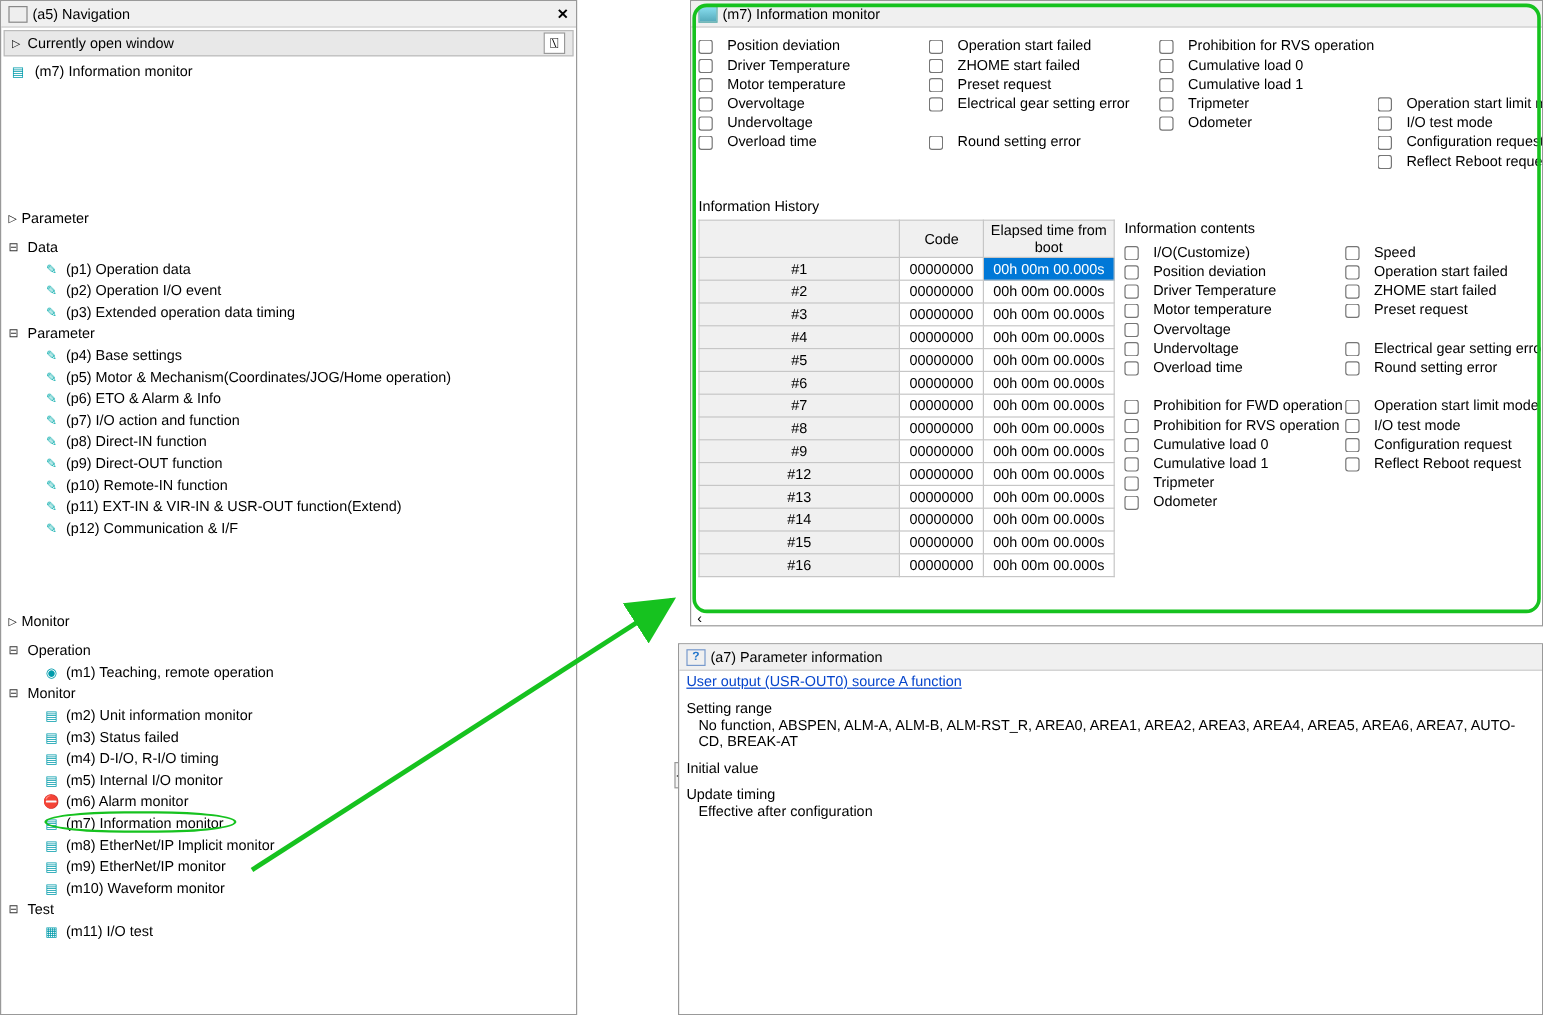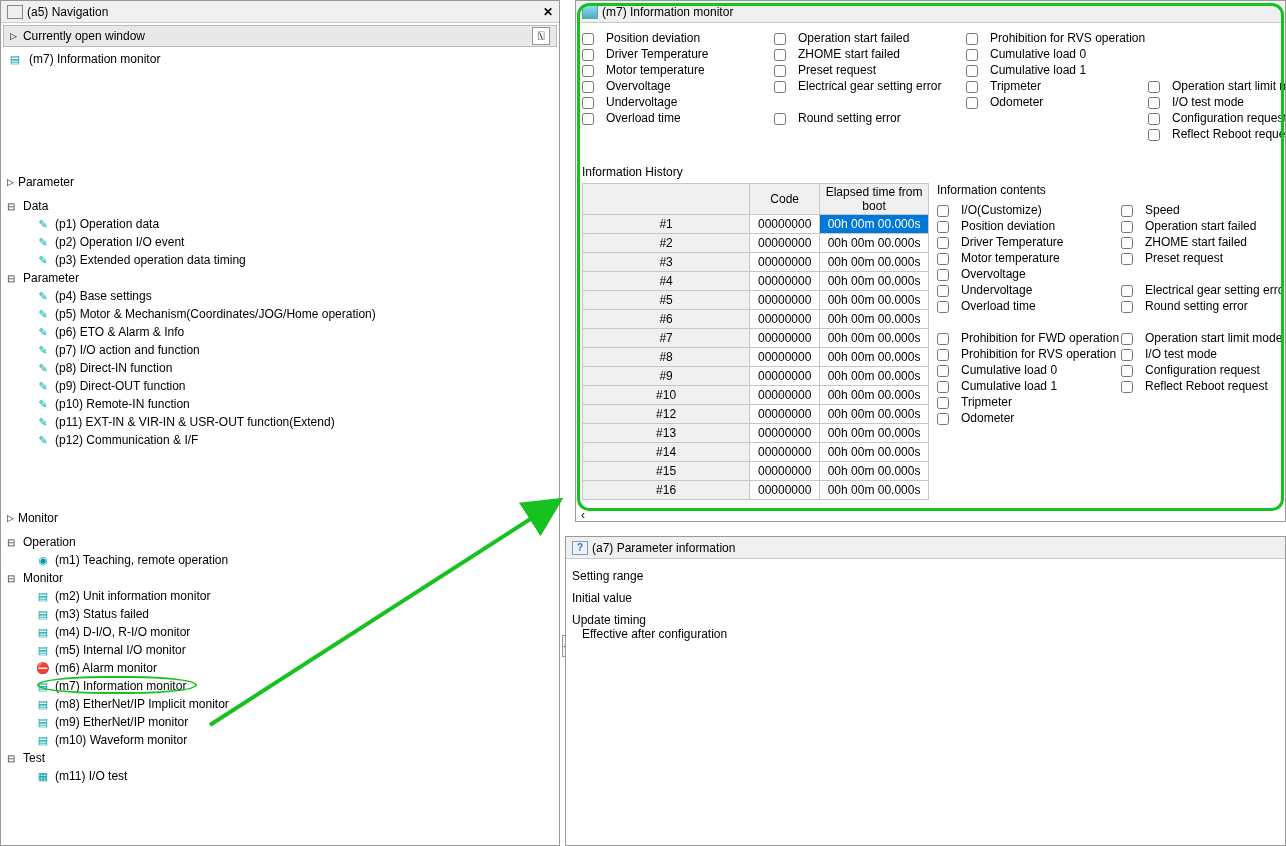--- a/index.html
+++ b/index.html
@@ -4,21 +4,21 @@
 <style>
 * { box-sizing: border-box; margin: 0; padding: 0; font-family: "Segoe UI", Tahoma, sans-serif; font-size: 12px; }
 body { background: #fff; width: 1286px; height: 846px; overflow: hidden; position: relative; }
 
 .panel { border: 1px solid #999; background: #fff; position: absolute; }
 .panel-header { background: #f0f0f0; padding: 2px 6px; display: flex; align-items: center; gap: 4px; border-bottom: 1px solid #ccc; height: 22px; }
 .panel-header .title { flex: 1; }
 .panel-header .close { cursor: pointer; font-weight: bold; }
 
 
-.nav-panel { left: 0; top: 0; width: 560px; height: 846px; }
+.nav-panel { left: 0; top: 0; width: 481px; height: 846px; }
 .nav-body { position: absolute; top: 22px; left: 0; right: 0; bottom: 0; overflow: auto; }
 
 .open-row { background: #e8e8e8; border: 1px solid #bbb; margin: 2px; display: flex; align-items: center; padding: 2px 6px; gap: 6px; height: 22px; }
 .open-row .tri { font-size: 9px; }
 .open-row .btn-icon { border: 1px solid #999; background: #fff; width: 18px; height: 18px; display:flex; align-items:center; justify-content:center; }
 
 .mon-row { display: flex; align-items: center; gap: 6px; padding: 2px 6px; }
 .icon { display:inline-flex; width:16px; height:16px; align-items:center; justify-content:center; font-size:11px; }
 .icon-mon { color:#009bab; }
 .icon-edit { color:#0aa; }
@@ -225,21 +225,21 @@
           </div>
           <div class="nav-list-block">
             <div class="node" style="--ind: 28px;">
               <span class="icon icon-mon">▤</span>
               <span class="lbl">(m3) Status failed</span>
             </div>
           </div>
           <div class="nav-list-block">
             <div class="node" style="--ind: 28px;">
               <span class="icon icon-mon">▤</span>
-              <span class="lbl">(m4) D-I/O, R-I/O monitor</span>
+              <span class="lbl">(m4) D-I/O, R-I/O timing</span>
             </div>
           </div>
           <div class="nav-list-block">
             <div class="node" style="--ind: 28px;">
               <span class="icon icon-mon">▤</span>
               <span class="lbl">(m5) Internal I/O monitor</span>
             </div>
           </div>
           <div class="nav-list-block">
             <div class="node" style="--ind: 28px;">
@@ -441,25 +441,20 @@
               <td class="row-head">#8</td>
               <td class="code">00000000</td>
               <td class="time">00h 00m 00.000s</td>
             </tr>
             <tr>
               <td class="row-head">#9</td>
               <td class="code">00000000</td>
               <td class="time">00h 00m 00.000s</td>
             </tr>
             <tr>
-              <td class="row-head">#10</td>
-              <td class="code">00000000</td>
-              <td class="time">00h 00m 00.000s</td>
-            </tr>
-            <tr>
               <td class="row-head">#12</td>
               <td class="code">00000000</td>
               <td class="time">00h 00m 00.000s</td>
             </tr>
             <tr>
               <td class="row-head">#13</td>
               <td class="code">00000000</td>
               <td class="time">00h 00m 00.000s</td>
             </tr>
             <tr>
@@ -587,21 +582,23 @@
       </div>
   </div>
 </div>
 
 <div class="panel param-panel">
   <div class="panel-header">
     <span class="qicon">?</span>
     <span class="title">(a7) Parameter information</span>
   </div>
   <div class="param-body">
+    <div><a class="link">User output (USR-OUT0) source A function</a></div>
     <div class="pi-label">Setting range</div>
+    <div class="pi-val">No function, ABSPEN, ALM-A, ALM-B, ALM-RST_R, AREA0, AREA1, AREA2, AREA3, AREA4, AREA5, AREA6, AREA7, AUTO-CD, BREAK-AT</div>
     <div class="pi-label">Initial value</div>
     <div class="pi-label">Update timing</div>
     <div class="pi-val">Effective after configuration</div>
   </div>
 </div>
 
 <svg class="arrow-svg" viewBox="0 0 400 280">
   <defs>
       <marker id="ah" markerWidth="12" markerHeight="12" refX="9" refY="5" orient="auto">
     <path d="M0,0 L10,5 L0,10 Z" fill="#16c21f"></path>

